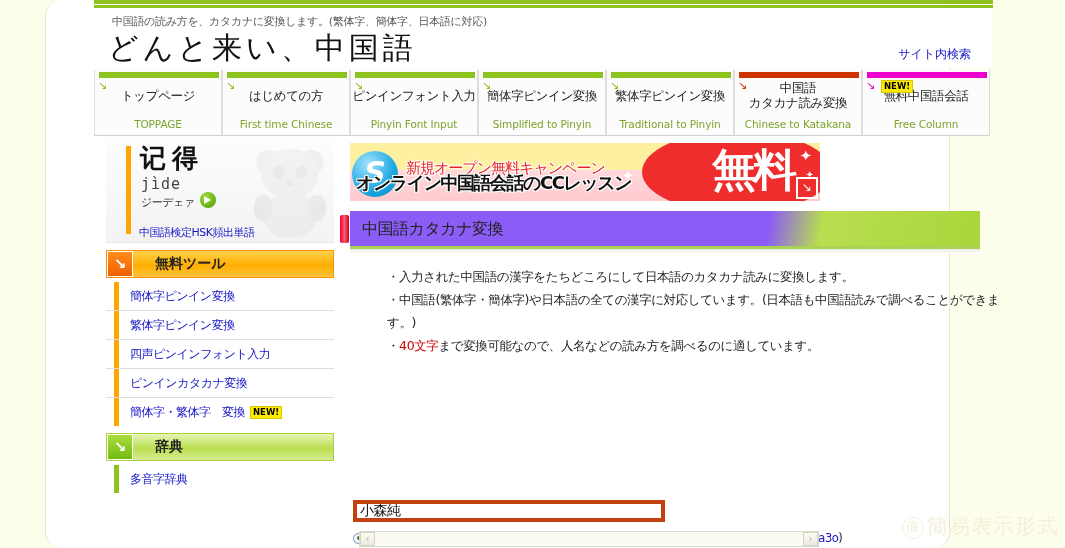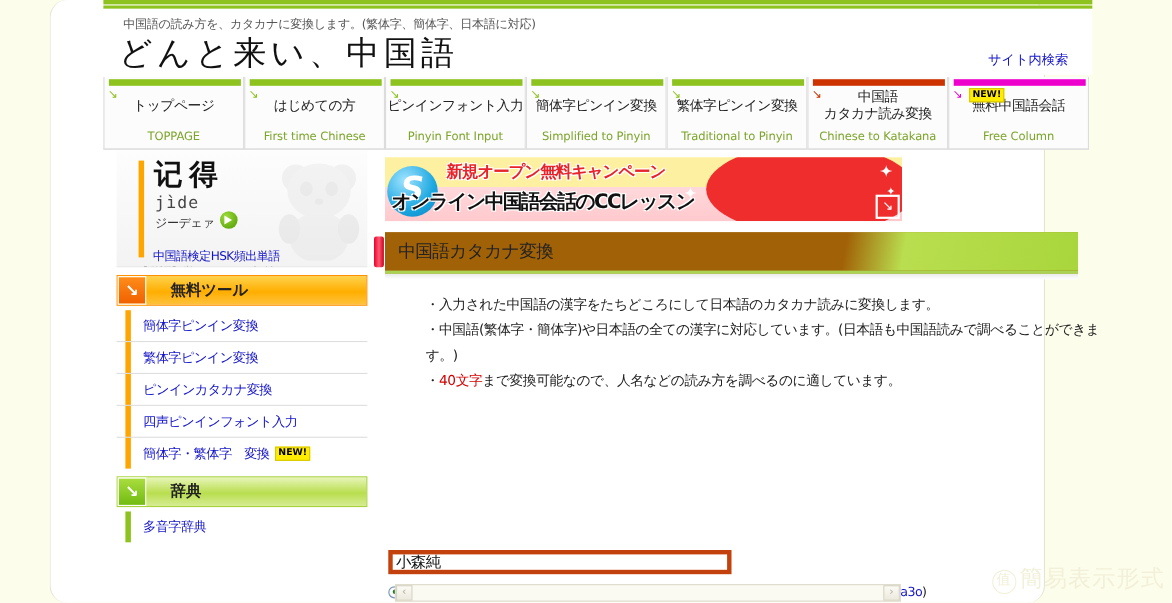--- a/index.html
+++ b/index.html
@@ -160,21 +160,21 @@
   .banner .skype{
     position:absolute;left:2px;top:8px;width:46px;height:46px;border-radius:50%;
     background:radial-gradient(circle at 35% 28%,#9fe3ff,#1ba7e0 60%,#0b84c4);
   }
   .banner .skype span{
     position:absolute;left:0;top:0;width:46px;height:46px;line-height:44px;text-align:center;
     color:#fff;font-size:30px;font-weight:bold;font-style:italic;
     font-family:"DejaVu Sans","Liberation Sans",sans-serif;
   }
   .banner .l1{
-    position:absolute;left:56px;top:4px;font-size:15px;font-weight:bold;color:#e8232a;
+    position:absolute;left:56px;top:16px;font-size:15px;font-weight:normal;color:#e8232a;
     letter-spacing:-1px;white-space:nowrap;
     text-shadow:-1px -1px 0 #fff,1px -1px 0 #fff,-1px 1px 0 #fff,1px 1px 0 #fff;
   }
   .banner .l2{
     position:absolute;left:6px;top:28px;font-size:18px;font-weight:bold;color:#111;
     letter-spacing:-1.5px;white-space:nowrap;
     text-shadow:-1px -1px 0 #fff,1px -1px 0 #fff,-1px 1px 0 #fff,1px 1px 0 #fff;
   }
   .banner .redblob{
     position:absolute;right:-12px;top:-12px;width:190px;height:82px;border-radius:50%;
@@ -186,21 +186,21 @@
     font-family:"DejaVu Serif","Liberation Serif",serif;
   }
   .banner .spark{position:absolute;color:#fff;font-size:15px;}
   .banner .arrbox{
     position:absolute;right:2px;bottom:2px;width:18px;height:18px;border:2px solid #fff;
     color:#fff;font-size:12px;line-height:16px;text-align:center;
   }
 
   .sec-title{
     position:absolute;left:0;top:74px;width:630px;height:38px;
-    background:#a16207;border-bottom:3px solid #aad254;box-sizing:border-box;
+    background:#8b5cf6;border-bottom:3px solid #aad254;box-sizing:border-box;
   }
   .sec-title .redtab{
     position:absolute;left:-10px;top:4px;width:9px;height:28px;border-radius:2px;
     background:linear-gradient(90deg,#e8002a,#ff5b73 50%,#c80020);
   }
   .sec-title .grad{
     position:absolute;right:0;top:0;width:330px;height:35px;
     background:linear-gradient(100deg,rgba(255,255,255,0) 0%,rgba(255,255,255,0) 36%,#b9de4f 52%,#a9d63c 100%);
   }
   .sec-title .txt{
@@ -360,24 +360,24 @@
         </div>
         <div class="menu orange">
           <div class="bar"></div>
           <div class="mi">
             <a>簡体字ピンイン変換</a>
           </div>
           <div class="mi">
             <a>繁体字ピンイン変換</a>
           </div>
           <div class="mi">
+            <a>四声ピンインフォント入力</a>
+          </div>
+          <div class="mi">
             <a>ピンインカタカナ変換</a>
-          </div>
-          <div class="mi">
-            <a>四声ピンインフォント入力</a>
           </div>
           <div class="mi">
             <a>簡体字・繁体字　変換</a>
             <span class="nb">NEW!</span>
           </div>
         </div>
 
         <div class="sec-head green">
           <div class="ico">↘</div>
           <div class="lbl">辞典</div>
@@ -393,20 +393,21 @@
 
       <div class="rcol">
 
         <div class="banner">
           <div class="skype">
             <span>S</span>
           </div>
           <div class="l1">新規オープン無料キャンペーン</div>
           <div class="l2">オンライン中国語会話のCCレッスン</div>
           <div class="redblob"></div>
+          <div class="muryo">無料</div>
           <div class="spark" style="right:8px;top:4px;">✦</div>
           <div class="spark" style="right:6px;top:26px;font-size:10px;">✦</div>
           <div class="spark" style="right:186px;top:24px;">✦</div>
           <div class="arrbox">↘</div>
         </div>
 
         <div class="sec-title">
           <div class="redtab"></div>
           <div class="grad"></div>
           <div class="txt">中国語カタカナ変換</div>

